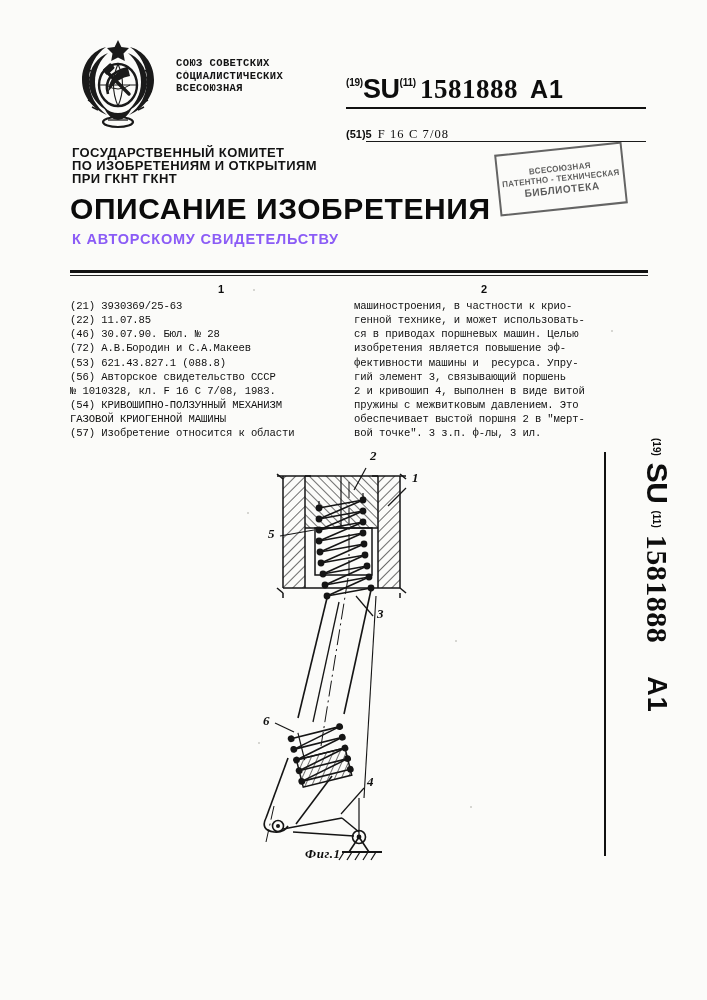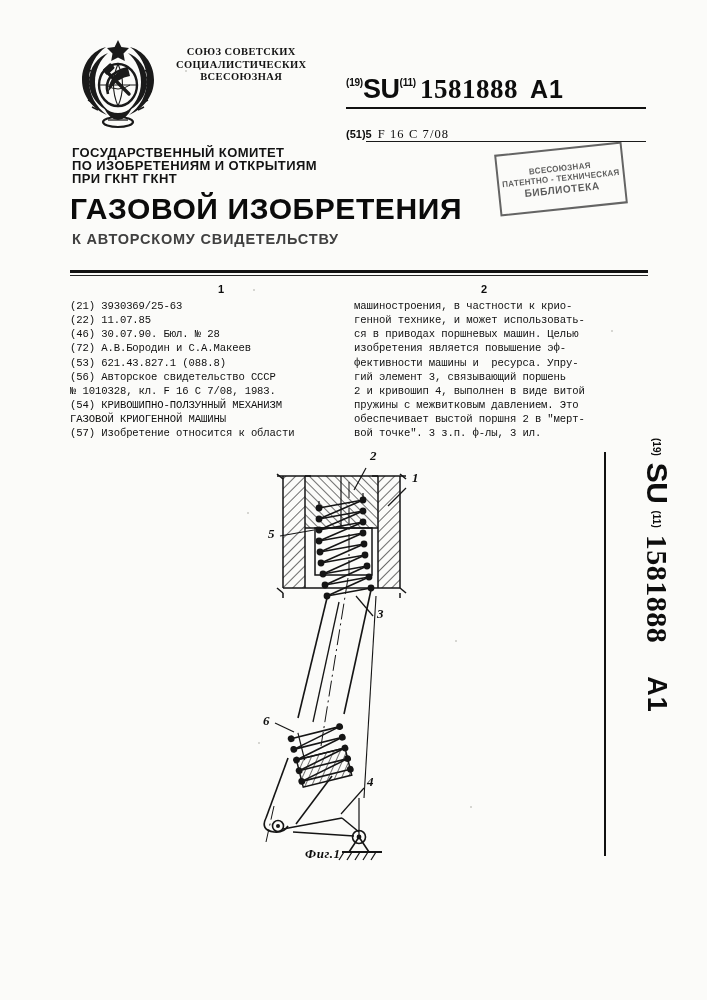--- a/index.html
+++ b/index.html
@@ -5,22 +5,22 @@
   html,body{margin:0;padding:0;background:#fff;}
   body{
     width:707px;height:1000px;position:relative;overflow:hidden;
     font-family:"Liberation Serif",serif;color:#0d0d0d;
     background:#fbfbf9;
   }
   .page{position:absolute;inset:0;}
 
   
   .emblem{position:absolute;left:72px;top:36px;width:92px;height:94px;}
-  .org{position:absolute;left:176px;top:46px;font-family:Liberation Serif, serif;
-       font-weight:bold;font-size:10.5px;letter-spacing:.4px;line-height:12.5px;color:#131313;text-align:center;}
+  .org{position:absolute;left:176px;top:57px;font-family:Liberation Mono, monospace;
+       font-weight:bold;font-size:10.5px;letter-spacing:.4px;line-height:12.5px;color:#131313;}
   .org div{white-space:nowrap;}
 
   .numline{position:absolute;left:346px;top:74px;width:300px;height:34px;}
   .inid{font-family:"Liberation Sans",sans-serif;font-weight:bold;font-size:10px;
         vertical-align:12px;letter-spacing:-.2px;}
   .su{font-family:"Liberation Sans",sans-serif;font-weight:bold;font-size:27px;letter-spacing:-.5px;}
   .pno{font-family:"Liberation Serif",serif;font-weight:bold;font-size:27px;letter-spacing:.5px;}
   .kind{font-family:"Liberation Sans",sans-serif;font-weight:bold;font-size:25px;letter-spacing:1px;}
   .numrule{position:absolute;left:346px;top:107px;width:300px;height:2px;background:#111;}
 
@@ -29,21 +29,21 @@
   .ipctxt{font-family:"Liberation Serif",serif;font-size:12.5px;letter-spacing:1.1px;margin-left:6px;}
   .ipcrule{position:absolute;left:366px;top:141px;width:280px;height:1.3px;background:#1a1a1a;}
 
   .committee{position:absolute;left:72px;top:146px;font-family:"Liberation Sans",sans-serif;
              font-weight:bold;font-size:13px;line-height:13px;letter-spacing:.4px;color:#131313;}
   .committee div{white-space:nowrap;}
 
   .title-main{position:absolute;left:70px;top:192px;font-family:"Liberation Sans",sans-serif;
               font-weight:bold;font-size:30px;letter-spacing:.6px;color:#0b0b0b;white-space:nowrap;}
   .title-sub{position:absolute;left:72px;top:231px;font-family:"Liberation Sans",sans-serif;
-             font-weight:bold;font-size:14.5px;letter-spacing:.8px;color:#404040;white-space:nowrap;}
+             font-weight:bold;font-size:14.5px;letter-spacing:.8px;color:#8b5cf6;white-space:nowrap;}
 
   
   .stamp{position:absolute;left:497px;top:148px;width:124px;height:58px;
          border:2px solid #2b2b2b;transform:rotate(-6deg);opacity:.72;
          display:flex;flex-direction:column;align-items:center;justify-content:center;gap:1px;}
   .stamp span{font-family:"Liberation Sans",sans-serif;font-weight:bold;
               font-size:8px;letter-spacing:.3px;color:#1d1d1d;white-space:nowrap;
               transform:scaleY(1.05);}
   .stamp .s3{font-size:10px;letter-spacing:.6px;}
 
@@ -143,21 +143,21 @@
     <span class="s2">ПАТЕНТНО - ТЕХНИЧЕСКАЯ</span>
     <span class="s3">БИБЛИОТЕКА</span>
   </div>
 
   <div class="committee">
     <div>ГОСУДАРСТВЕННЫЙ КОМИТЕТ</div>
     <div>ПО ИЗОБРЕТЕНИЯМ И ОТКРЫТИЯМ</div>
     <div>ПРИ ГКНТ ГКНТ</div>
   </div>
 
-  <div class="title-main">ГАЗОВОЙ ИЗОБРЕТЕНИЯ</div>
+  <div class="title-main">ОПИСАНИЕ ИЗОБРЕТЕНИЯ</div>
   <div class="title-sub">К АВТОРСКОМУ СВИДЕТЕЛЬСТВУ</div>
 
   <div class="hr-main"></div>
   <div class="hr-main2"></div>
 
   <div class="colnum c1">1</div>
   <div class="colnum c2">2</div>
 
   <div class="col left">
     <p>(21) 3930369/25-63

